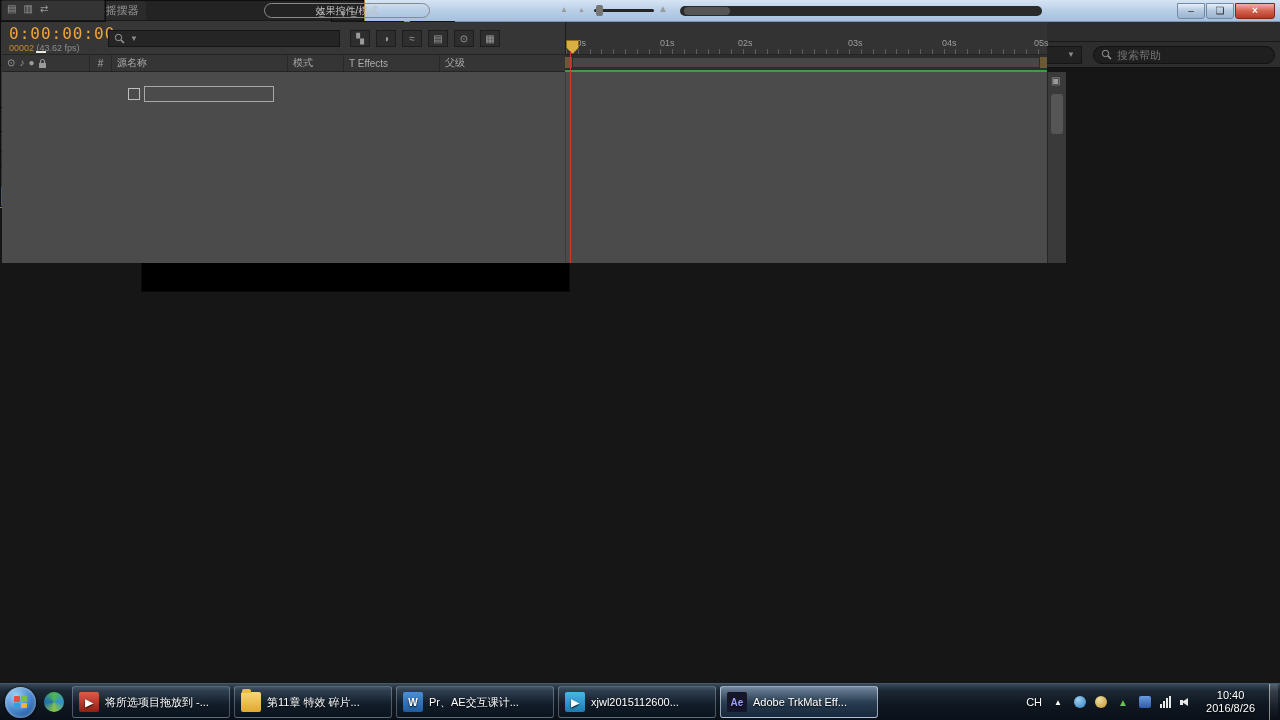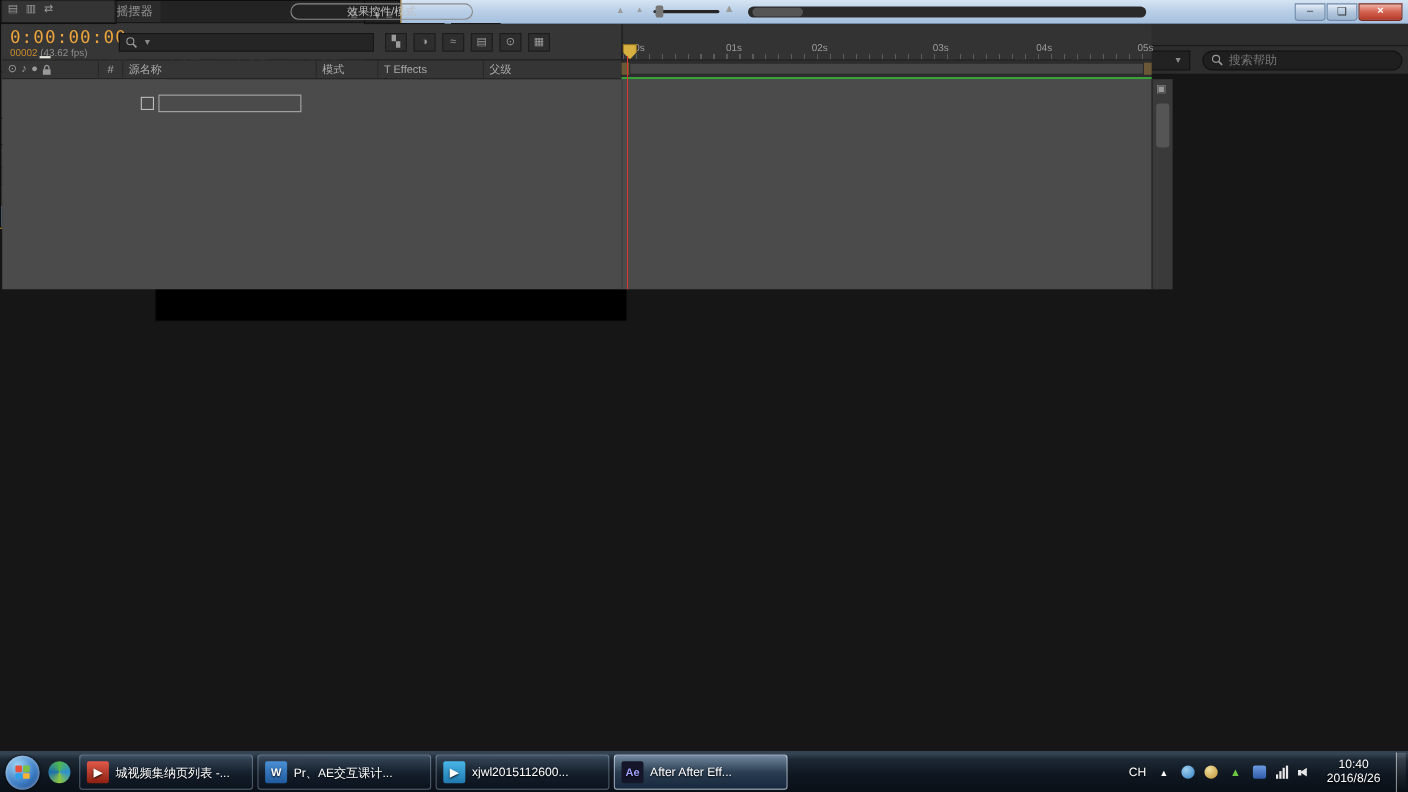--- a/index.html
+++ b/index.html
@@ -763,33 +763,37 @@
           <i class="f2"></i>
           <i class="f3"></i>
           <i class="f4"></i>
         </span>
       </span>
     <span class="ql">
         <i></i>
       </span>
     <span class="task">
       <span class="ticon ti-red">▶</span>
-      <span class="lbl">城视频集纳页列表 -...</span>
+      <span class="lbl">将所选项目拖放到 -...</span>
+    </span>
+    <span class="task">
+      <span class="ticon ti-folder"></span>
+      <span class="lbl">第11章 特效 碎片...</span>
     </span>
     <span class="task">
       <span class="ticon ti-word">W</span>
       <span class="lbl">Pr、AE交互课计...</span>
     </span>
     <span class="task">
       <span class="ticon ti-media">▶</span>
       <span class="lbl">xjwl2015112600...</span>
     </span>
     <span class="task active">
       <span class="ticon ti-ae">Ae</span>
-      <span class="lbl">After After Eff...</span>
+      <span class="lbl">Adobe TrkMat Eff...</span>
     </span>
     <span class="tray">
       <span style="font-size:11px;text-shadow:0 1px 2px #000">CH</span>
       <span class="trayico" style="font-size:8px">▲</span>
       <span class="dot" style="background:radial-gradient(circle at 35% 30%,#9fd0f0,#2f7fc0)"></span>
       <span class="dot" style="background:radial-gradient(circle at 35% 30%,#f0e0a0,#c09030)"></span>
       <span class="trayico" style="color:#6cc644">▲</span>
       <span class="dot" style="background:linear-gradient(#6a9ae0,#2f5aa8);border-radius:2px"></span>
       <span class="netbars">
           <b style="height:4px"></b>

